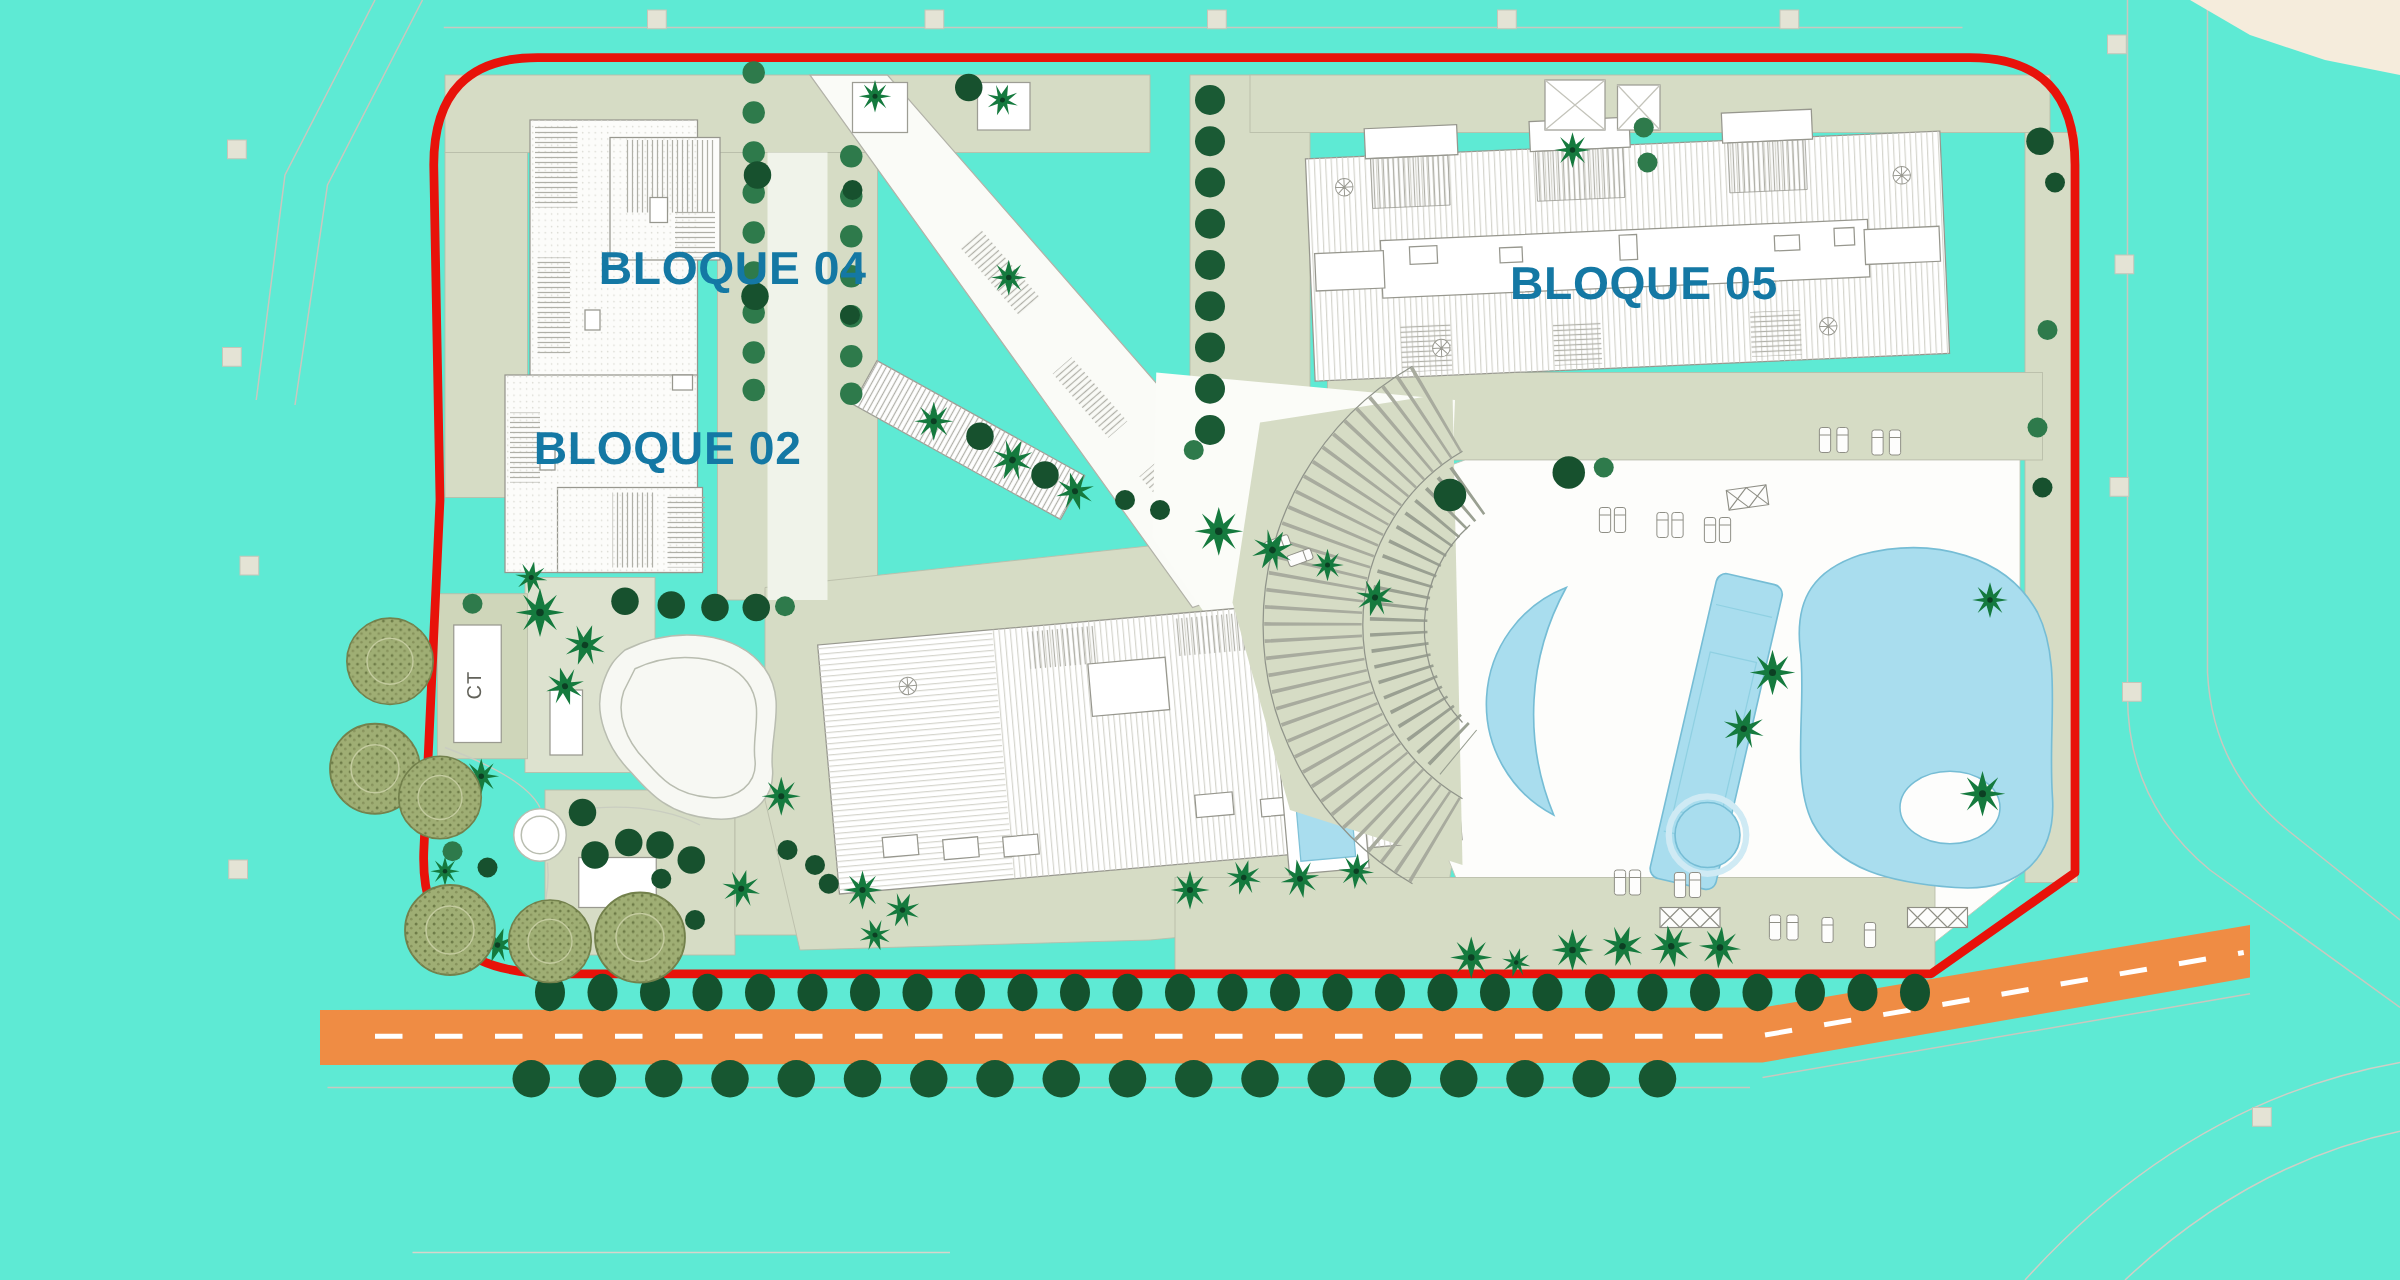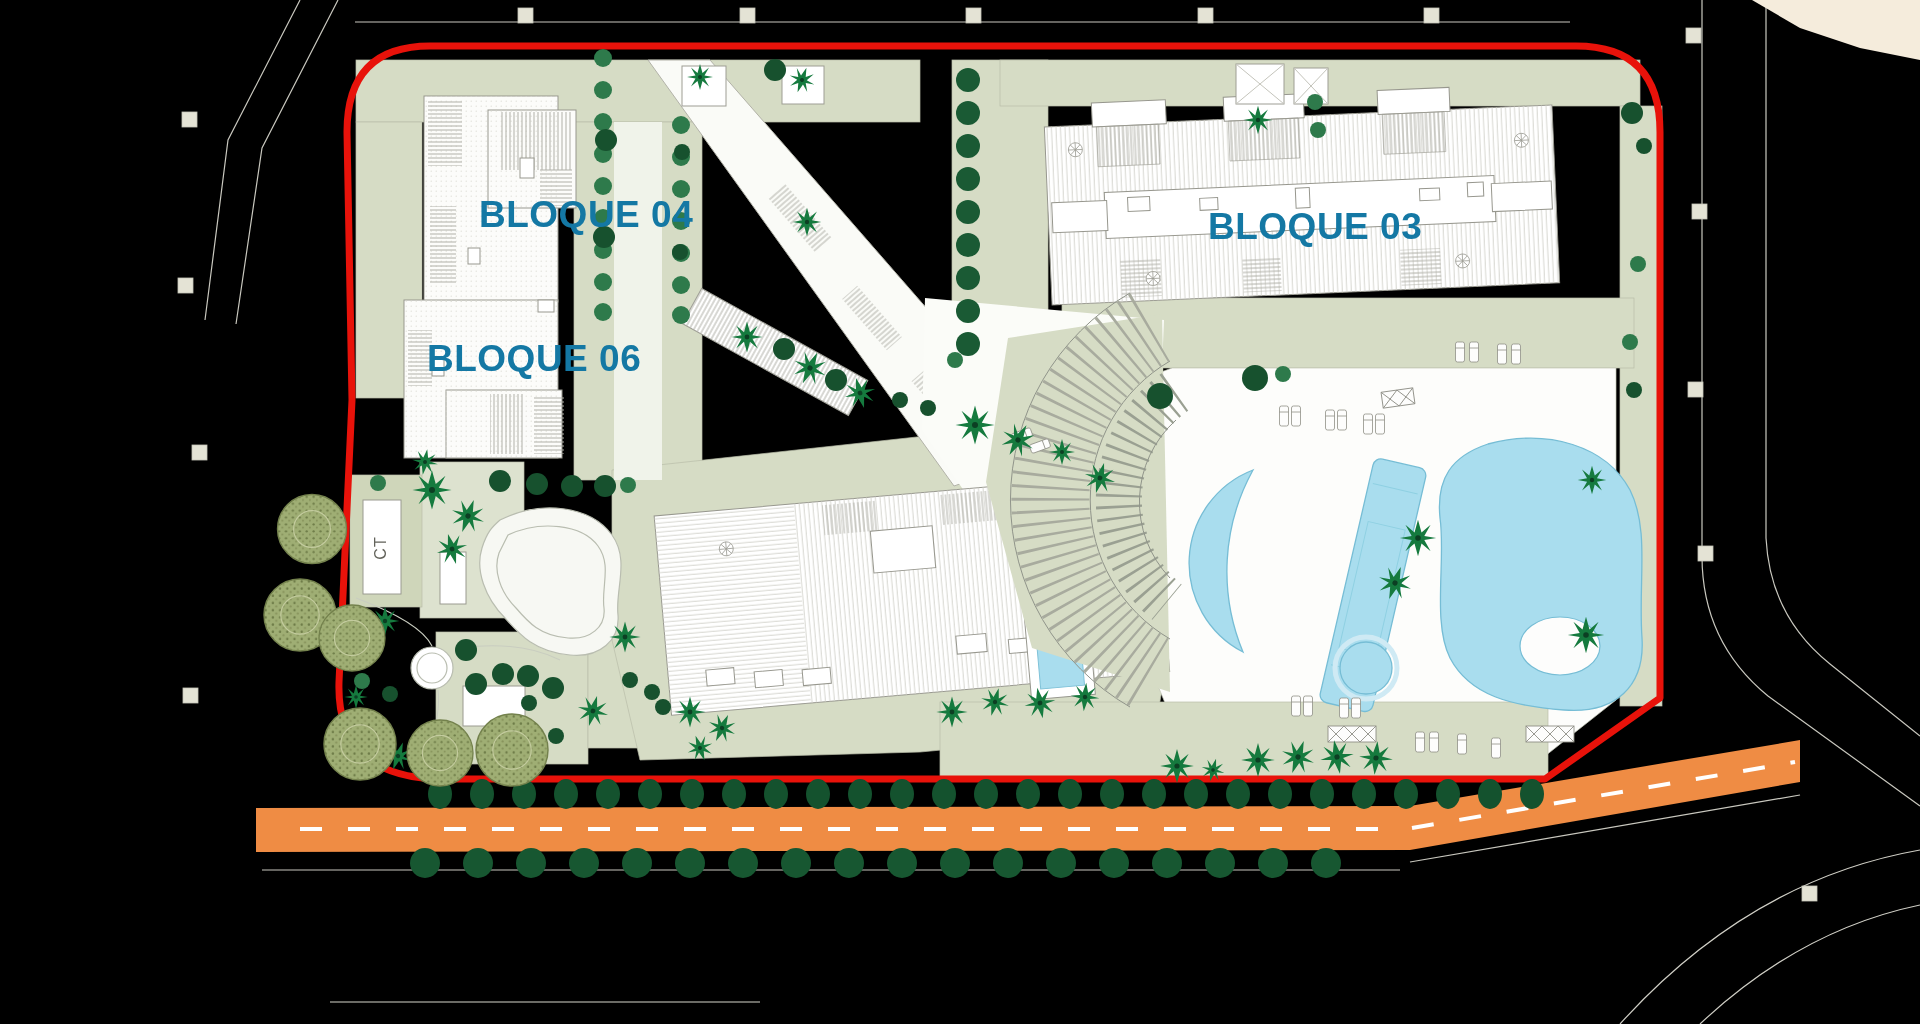--- a/index.html
+++ b/index.html
@@ -1,16 +1,16 @@
 <!DOCTYPE html>
 <html><head>
 <meta charset="utf-8">
 <style>
   html,body{margin:0;padding:0;background:#ffffff;}
-  .plan{position:relative;width:1920px;height:1024px;background:#000000;overflow:hidden;
+  .plan{position:relative;width:1920px;height:1024px;background:#5eead4;overflow:hidden;
         font-family:"Liberation Sans",sans-serif;}
   .plan svg{position:absolute;left:0;top:0;}
   .lbl{position:absolute;font-weight:700;font-size:37px;color:#1478a4;
        letter-spacing:.5px;white-space:nowrap;line-height:1;}
   .ct-box{position:absolute;left:360px;top:500px;width:42px;height:96px;
           display:flex;align-items:center;justify-content:center;}
   .ct-box span{display:block;transform:rotate(-90deg);font-size:16px;font-weight:400;
                color:#62625a;letter-spacing:1px;}
 </style>
 </head>
@@ -470,18 +470,18 @@
   <use href="#olive" transform="translate(312,529) scale(1.15)"></use>
   <use href="#olive" transform="translate(300,615) scale(1.2)"></use>
   <use href="#olive" transform="translate(352,638) scale(1.1)"></use>
   <use href="#olive" transform="translate(360,744) scale(1.2)"></use>
   <use href="#olive" transform="translate(440,753) scale(1.1)"></use>
   <use href="#olive" transform="translate(512,750) scale(1.2)"></use>
 </g>
 </svg>
 
 <div class="lbl" style="left:479px;top:196px">BLOQUE 04</div>
-<div class="lbl" style="left:427px;top:340px">BLOQUE 06</div>
-<div class="lbl" style="left:1208px;top:208px">BLOQUE 03</div>
+<div class="lbl" style="left:427px;top:340px">BLOQUE 02</div>
+<div class="lbl" style="left:1208px;top:208px">BLOQUE 05</div>
 <div class="ct-box">
       <span>CT</span>
     </div>
 </div>
 
 </body></html>

